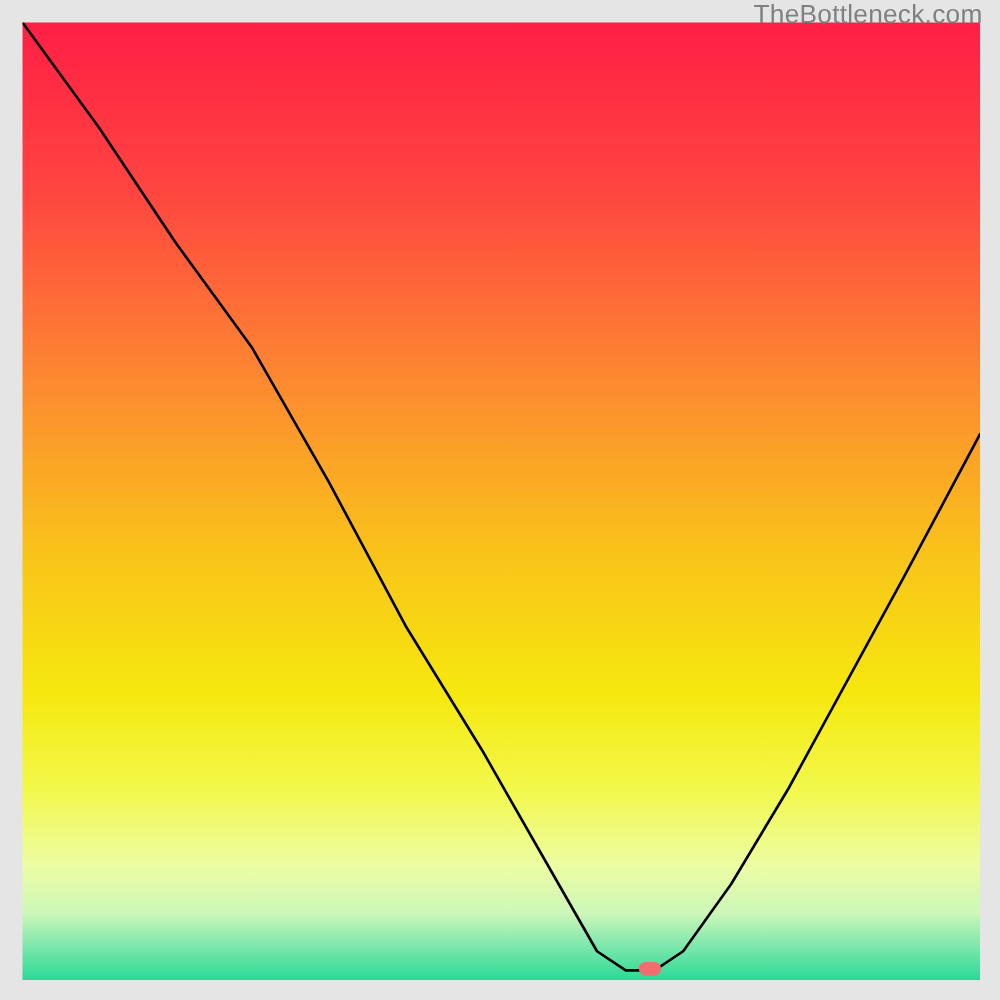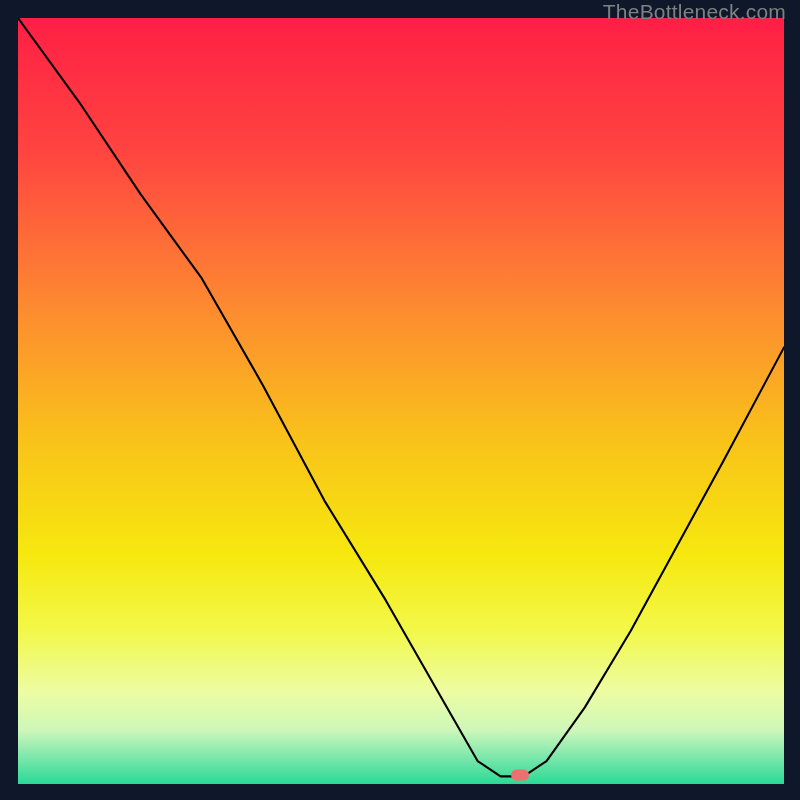--- a/index.html
+++ b/index.html
@@ -10,21 +10,21 @@
     background: #000;
     overflow: hidden;
     font-family: Arial, Helvetica, sans-serif;
   }
   .frame {
     position: absolute;
     left: 0;
     top: 0;
     width: 800px;
     height: 800px;
-    background: #0f172a;
+    background: #e5e5e5;
   }
   .plot {
     position: absolute;
     left: 18px;
     top: 18px;
     width: 766px;
     height: 766px;
     
   }
   .curve {

